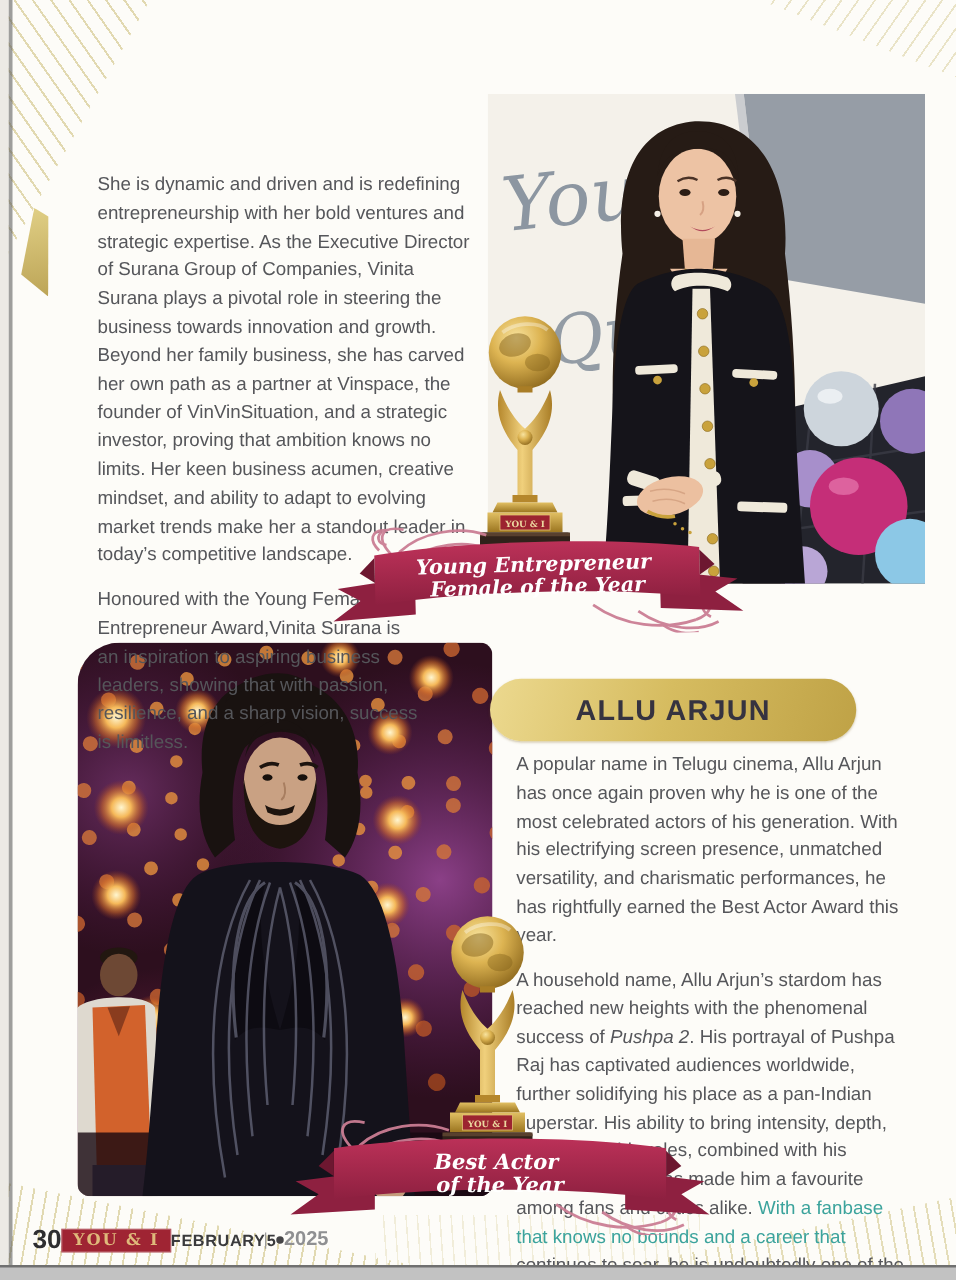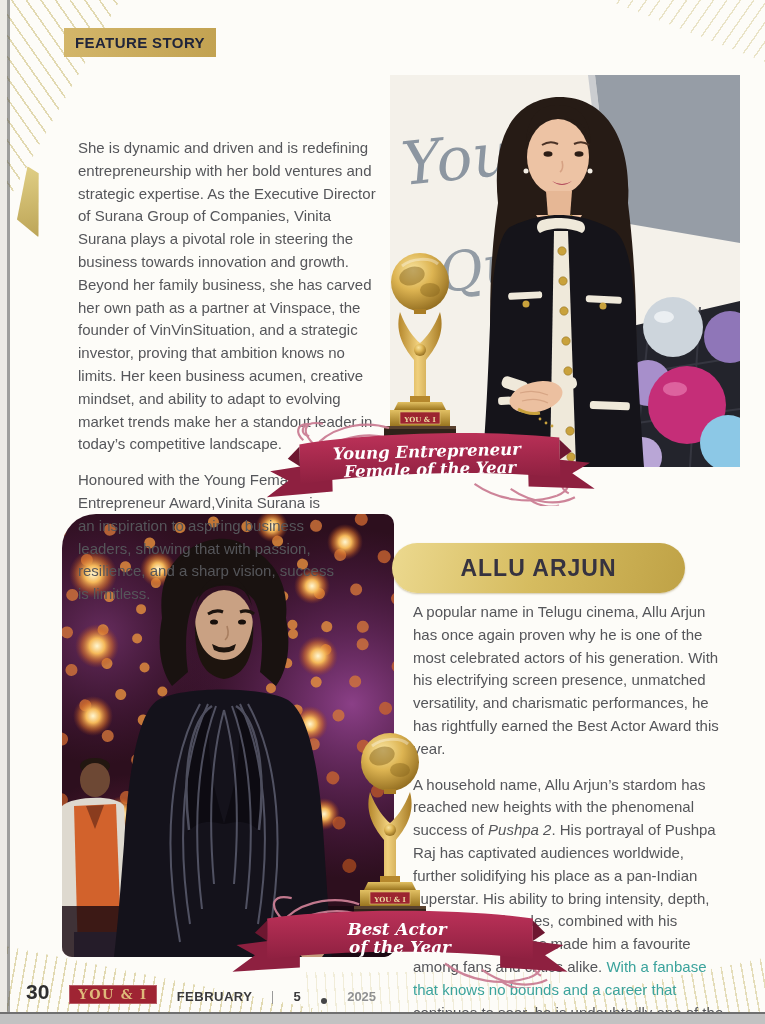--- a/index.html
+++ b/index.html
@@ -53,28 +53,28 @@
   .photo-allu{left:62px;top:514px;width:332px;height:443px;border-radius:34px 10px 10px 10px;}
   
   .trophy{position:absolute;z-index:4;}
   .trophy-1{left:372px;top:246px;}
   .trophy-2{left:342px;top:726px;}
   .ribbon{position:absolute;z-index:5;}
   .ribbon-1{left:260px;top:417px;transform:rotate(-1.5deg);}
   .ribbon-2{left:226px;top:894px;}
   .ribbon text{font-family:"DejaVu Serif",serif;font-style:italic;font-weight:bold;}
   
-  .footer{position:absolute;left:26px;top:980px;z-index:6;display:flex;align-items:flex-end;gap:20px;}
+  .footer{position:absolute;left:26px;top:980px;z-index:6;display:flex;align-items:center;gap:0;}
   .footer .pageno{font-size:21px;font-weight:bold;color:#2e2e30;}
   .footer .logo{background:#9f2433;color:#dfb97b;font-family:"DejaVu Serif",serif;font-weight:bold;
     font-size:13px;letter-spacing:1.5px;padding:2px 9px;box-shadow:inset 0 0 0 1px rgba(255,255,255,.25);}
   .footer .month,.footer .day{font-size:13px;font-weight:bold;color:#3a3a3c;letter-spacing:.5px;}
   .footer .div{width:1px;height:13px;background:#9a9a9a;}
   .footer .dot{width:6px;height:6px;border-radius:50%;background:#454547;}
-  .footer .year{font-size:13px;font-weight:bold;color:#8f9092;}
+  .footer .year{font-size:16px;font-weight:bold;color:#8f9092;}
 </style>
 </head>
 <body>
 
 <div class="page">
 
   <svg width="0" height="0" style="position:absolute" aria-hidden="true">
     <defs>
       <radialGradient id="gSphere" cx="38%" cy="30%" r="75%">
         <stop offset="0%" stop-color="#f8e39e"></stop>
@@ -114,23 +114,20 @@
   <div class="deco deco-tl"></div>
   <div class="deco deco-tr"></div>
   <div class="deco deco-leaf"></div>
   <div class="deco deco-bl"></div>
   <div class="deco deco-bm"></div>
   <div class="deco deco-br"></div>
   <div class="scan-leftlight"></div>
   <div class="scan-left"></div>
   <div class="scan-bottom"></div>
 
-  <div class="feature-tag">
-    <span>FEATURE STORY</span>
-  </div>
 
 
   <div class="body-col vinita-text">
     <p class="p1">She is dynamic and driven and is redefining entrepreneurship with her bold ventures and strategic expertise. As the Executive Director of Surana Group of Companies, Vinita Surana plays a pivotal role in steering the business towards innovation and growth. Beyond her family business, she has carved her own path as a partner at Vinspace, the founder of VinVinSituation, and a strategic investor, proving that ambition knows no limits. Her keen business acumen, creative mindset, and ability to adapt to evolving market trends make her a standout leader in today’s competitive landscape.</p>
     <p class="p2">Honoured with the Young Female Entrepreneur Award,Vinita Surana is an inspiration to aspiring business leaders, showing that with passion, resilience, and a sharp vision, success is limitless.</p>
   </div>
 
   <div class="photo photo-vinita">
     <svg viewBox="0 0 350 392" width="350" height="392">
       <rect width="350" height="392" fill="#f4f1ea"></rect>

